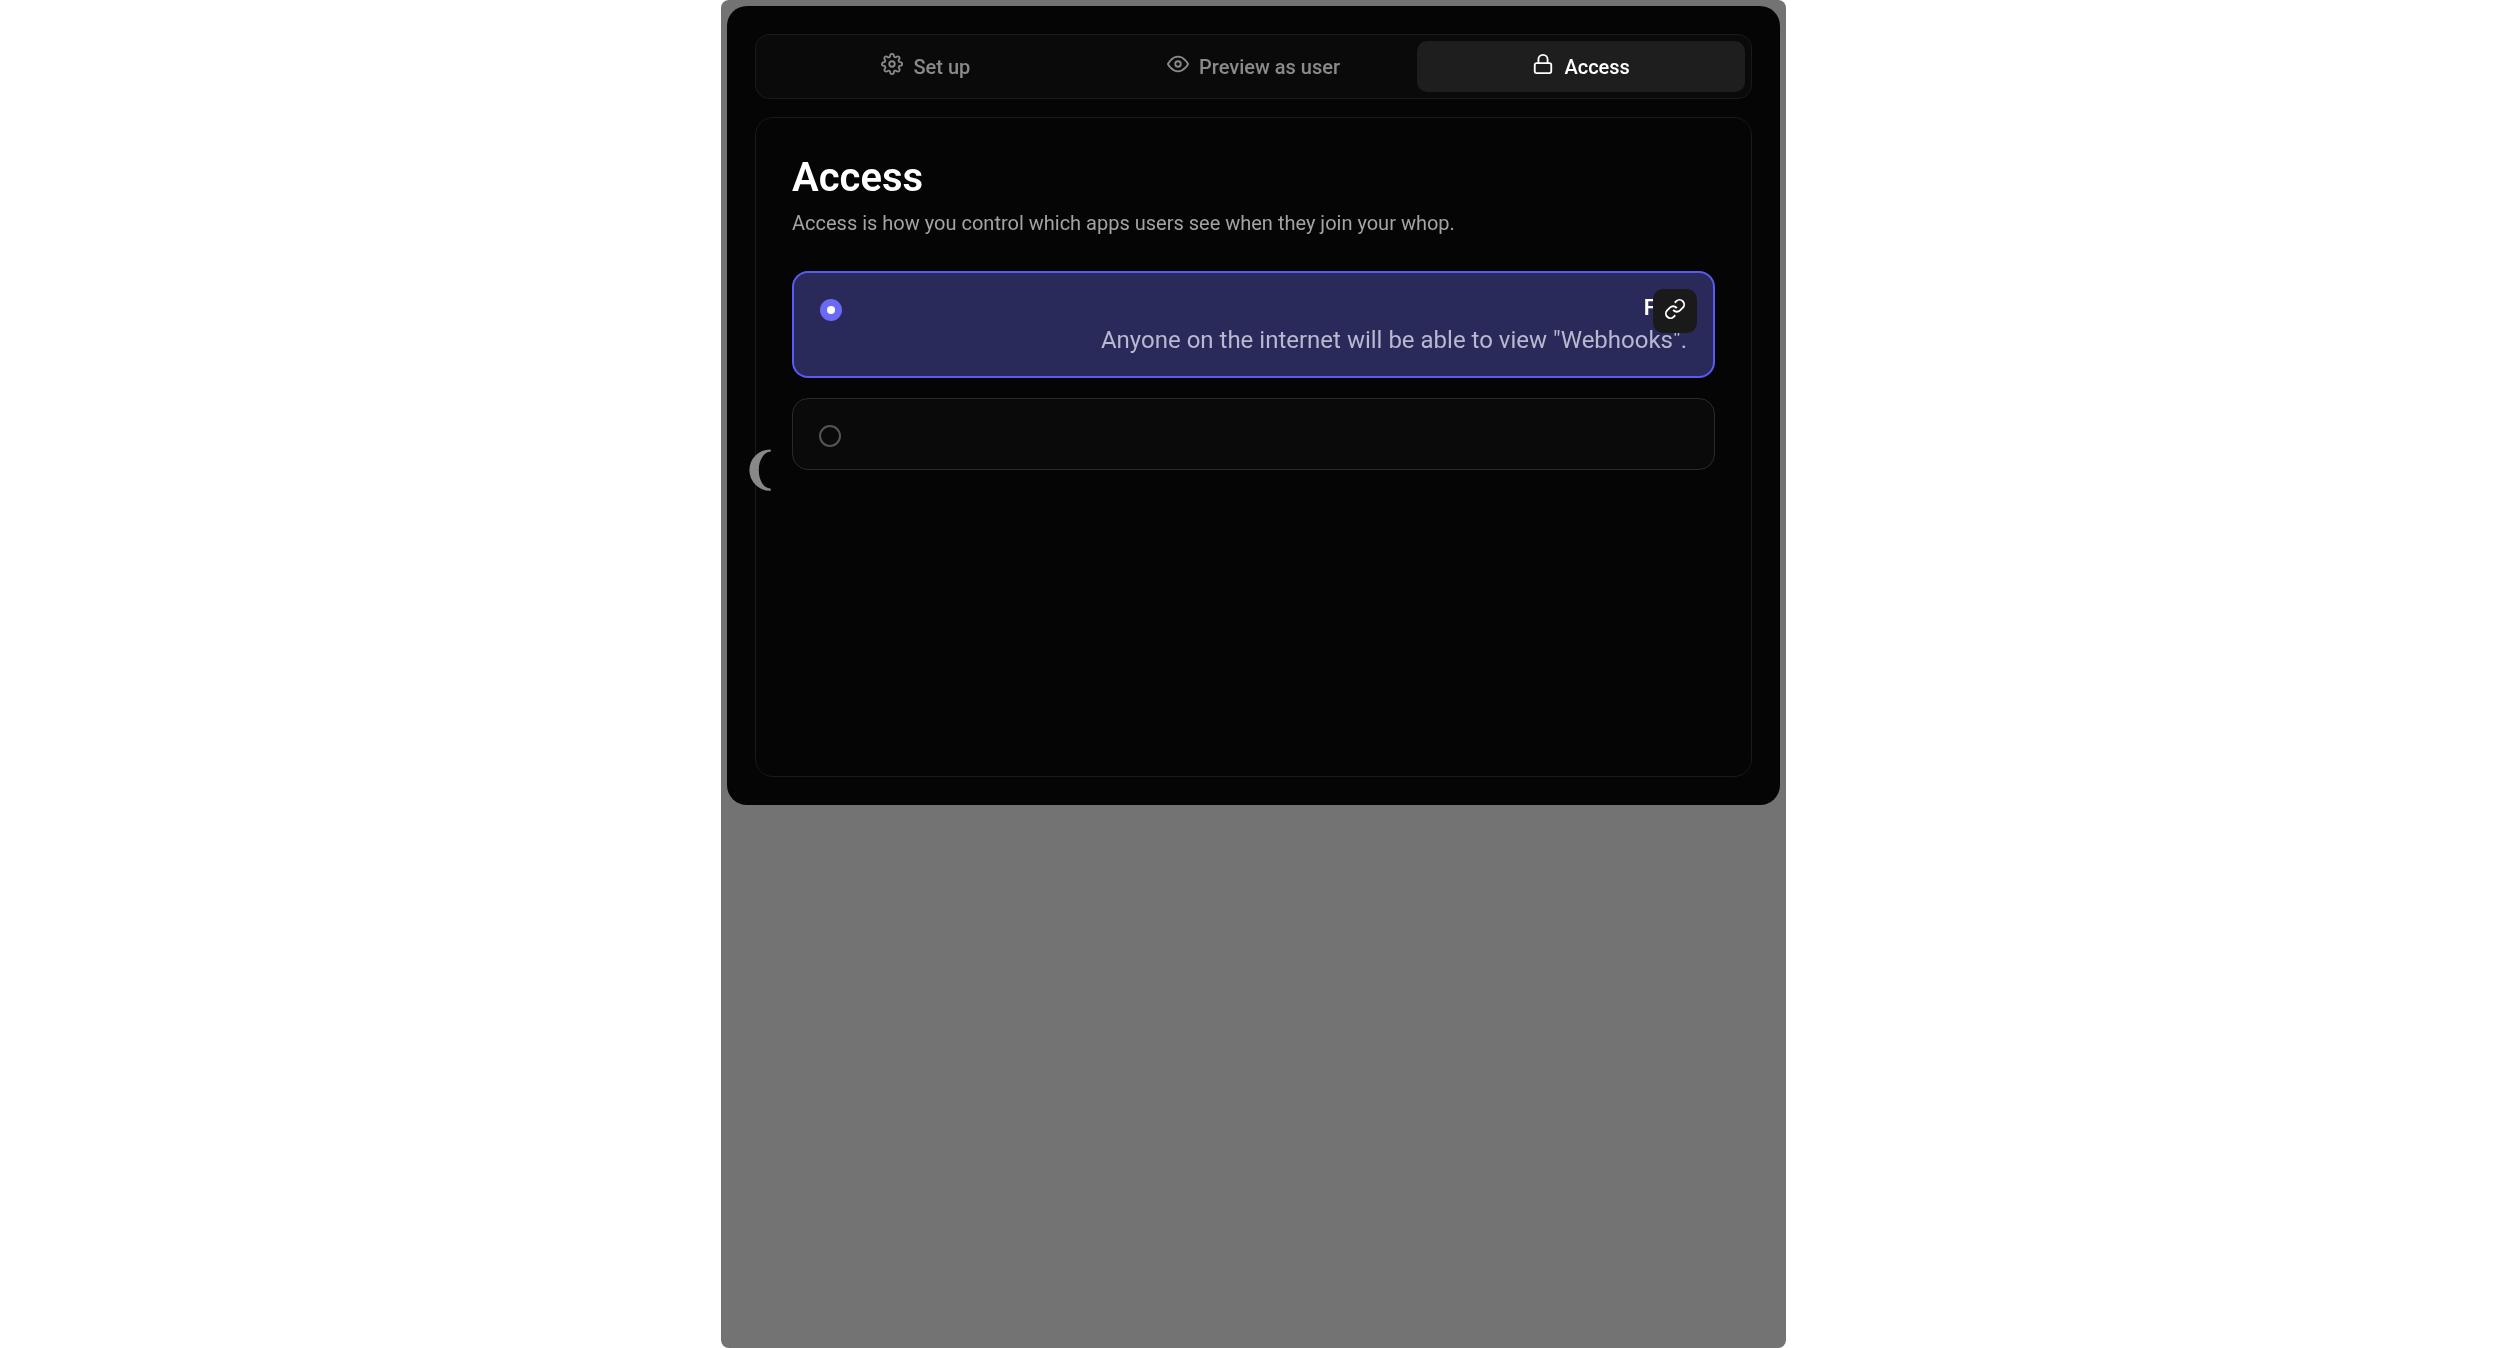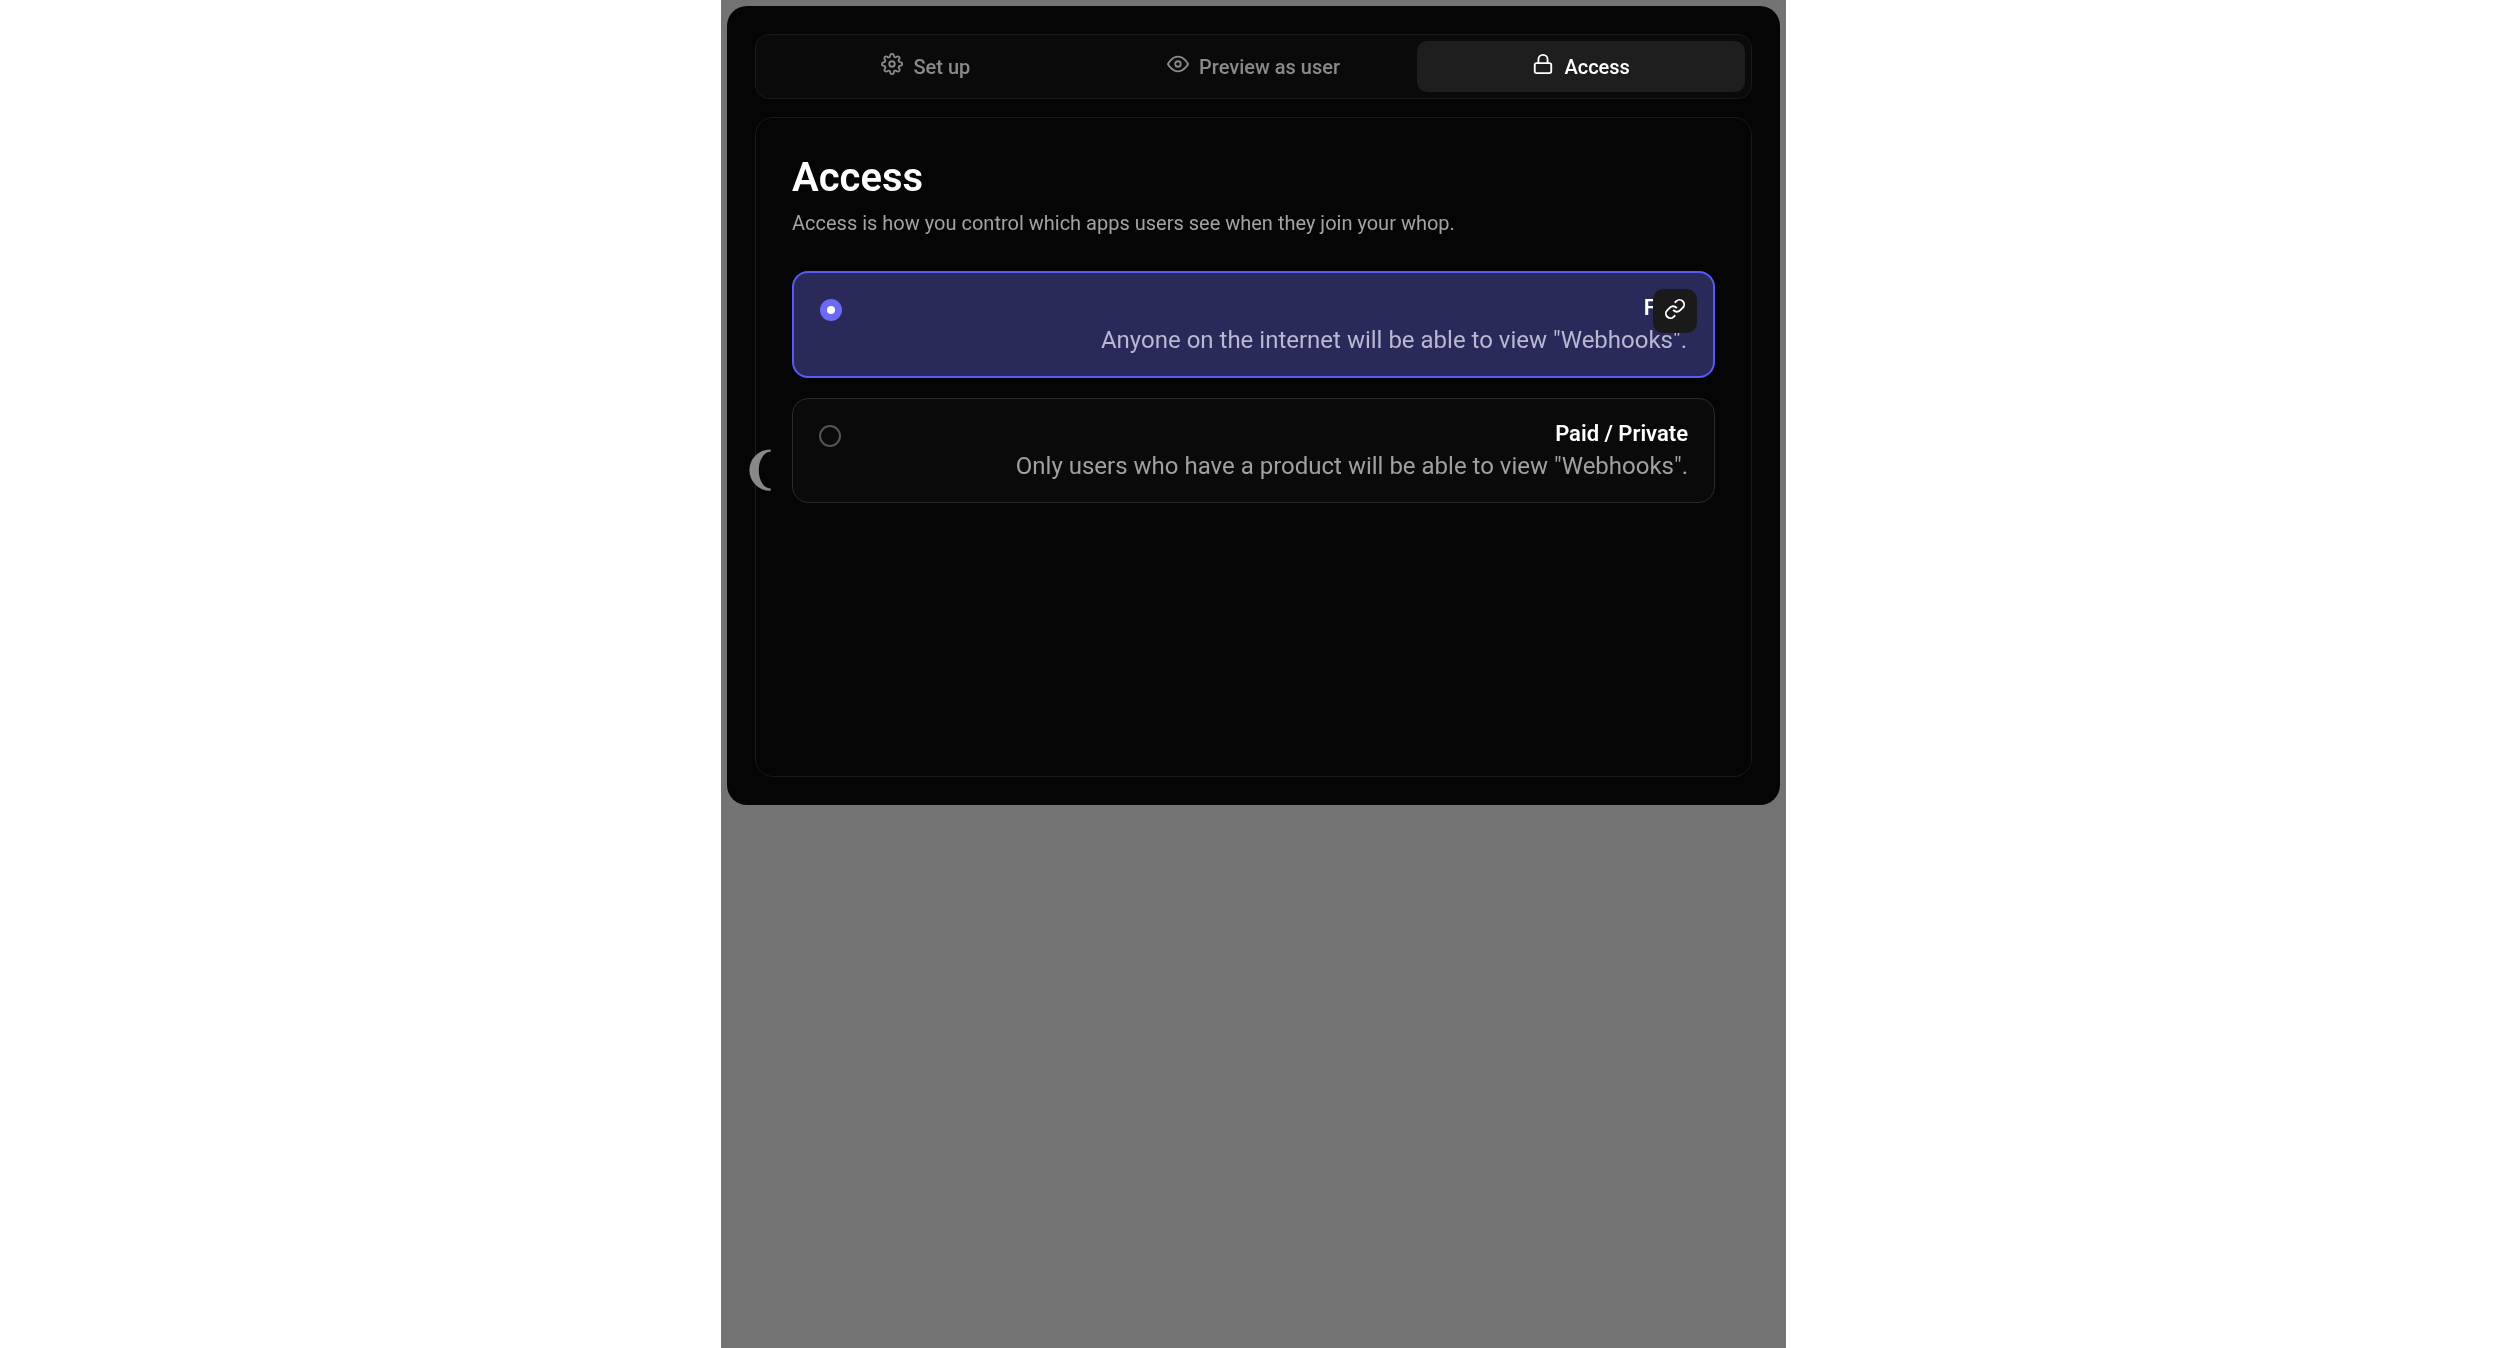--- a/index.html
+++ b/index.html
@@ -14,21 +14,21 @@
       display: flex;
       justify-content: center;
       padding: 0;
       min-height: 100vh;
     }
     
     .outer-frame {
       background: #737373;
       width: 1065px;
       padding: 6px;
-      border-radius: 0;
+      border-radius: 8px;
     }
     
     .main-panel {
       background: #050505;
       border-radius: 20px;
       padding: 28px;
       min-height: 780px;
       position: relative;
     }
     
@@ -255,23 +255,19 @@
             <svg viewBox="0 0 24 24">
                 <path d="M10 13a5 5 0 0 0 7.54.54l3-3a5 5 0 0 0-7.07-7.07l-1.72 1.71"></path>
                 <path d="M14 11a5 5 0 0 0-7.54-.54l-3 3a5 5 0 0 0 7.07 7.07l1.71-1.71"></path>
               </svg>
           </span>
         </div>
       </div>
 
       <div class="option-card unselected">
         <div class="radio unchecked"></div>
-        <div class="option-content">
-          <div class="option-title">Paid / Private</div>
-          <div class="option-description">Only users who have a product will be able to view "Webhooks".</div>
-        </div>
       </div>
 
       <div class="side-handle">❨</div>
     </div>
 
   </div>
 </div>
 
 </body></html>

